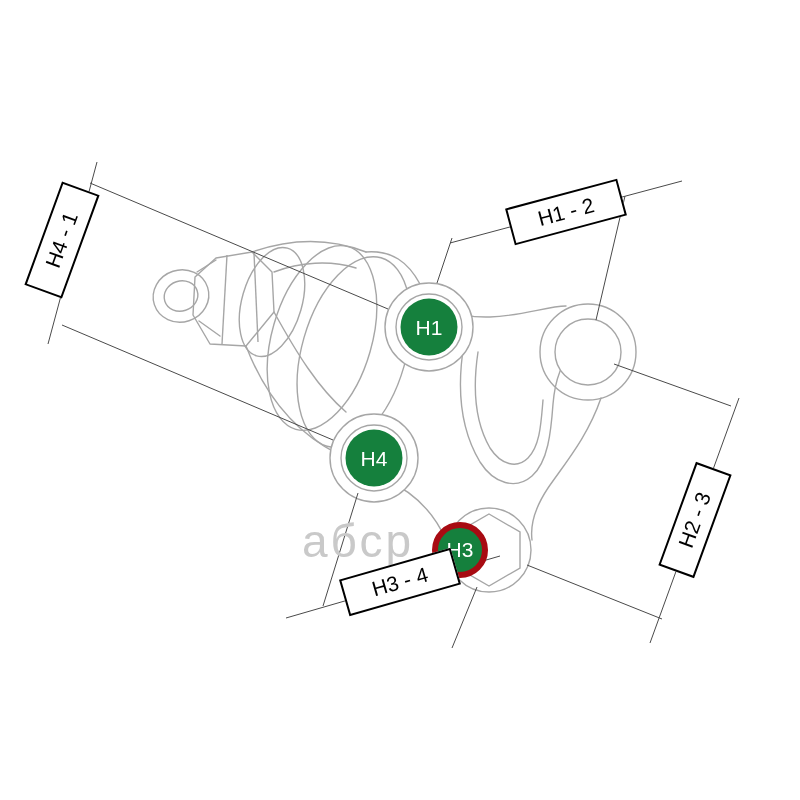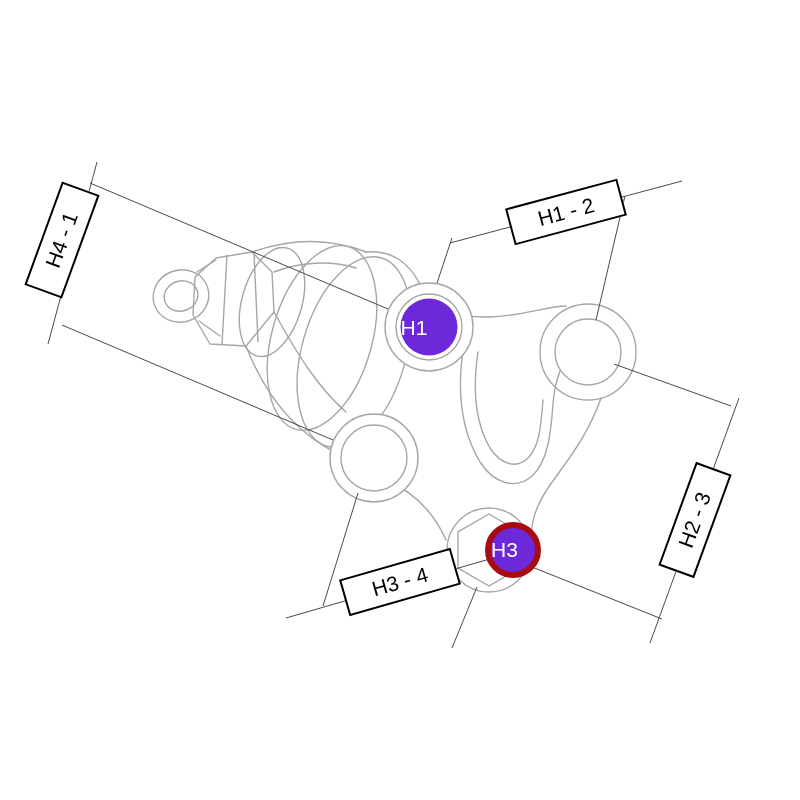--- a/index.html
+++ b/index.html
@@ -30,32 +30,32 @@
     z-index: 2;
     font-size: 46px;
     color: #c9c9c9;
     letter-spacing: 3px;
     user-select: none;
   }
   .marker {
     position: absolute;
     z-index: 4;
     border-radius: 50%;
-    background: #6d28d9;
+    background: #15803d;
     color: #ffffff;
     display: flex;
     align-items: center;
-    justify-content: flex-start;
+    justify-content: center;
     font-size: 21px;
     transform: translate(-50%, -50%);
   }
   #marker-h1 { left: 429px; top: 327px; width: 57px; height: 57px; }
   #marker-h2 { left: 588px; top: 352px; width: 53px; height: 53px; }
   #marker-h4 { left: 374px; top: 458px; width: 57px; height: 57px; }
-  #marker-h3 { left: 513px; top: 550px; width: 44px; height: 44px; border: 6px solid #a80b12; }
+  #marker-h3 { left: 460px; top: 550px; width: 44px; height: 44px; border: 6px solid #a80b12; }
   .dim-label {
     position: absolute;
     z-index: 5;
     background: #ffffff;
     border: 2.5px solid #000000;
     color: #000000;
     font-size: 21px;
     display: flex;
     align-items: center;
     justify-content: center;
@@ -124,26 +124,30 @@
       <path d="M614,364 L731,406"></path>
       <path d="M527,565 L662,619"></path>
       <path d="M739,398 L650,643"></path>
 
       <path d="M358,493 L323,606"></path>
       <path d="M477,587 L452,648"></path>
       <path d="M286,618 L500,556"></path>
     </g>
   </svg>
 
+  <div class="watermark">абср</div>
 
   <div class="marker" id="marker-h1">
     <span>H1</span>
   </div>
   <div class="marker" id="marker-h3">
     <span>H3</span>
+  </div>
+  <div class="marker" id="marker-h4">
+    <span>H4</span>
   </div>
 
   <div class="dim-label" id="label-h41">
     <span>H4 - 1</span>
   </div>
   <div class="dim-label" id="label-h12">
     <span>H1 - 2</span>
   </div>
   <div class="dim-label" id="label-h23">
     <span>H2 - 3</span>

